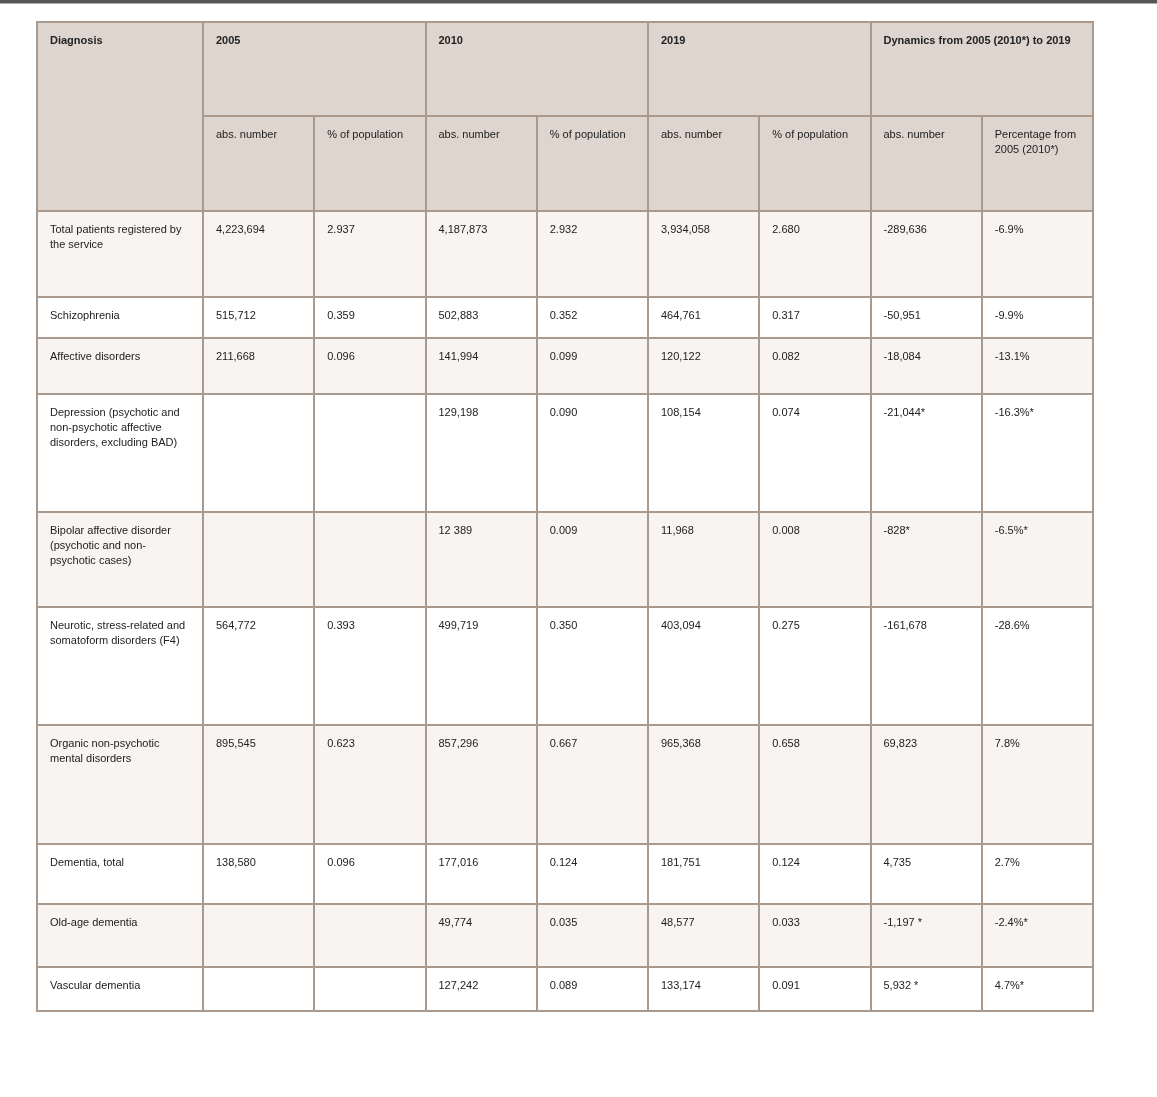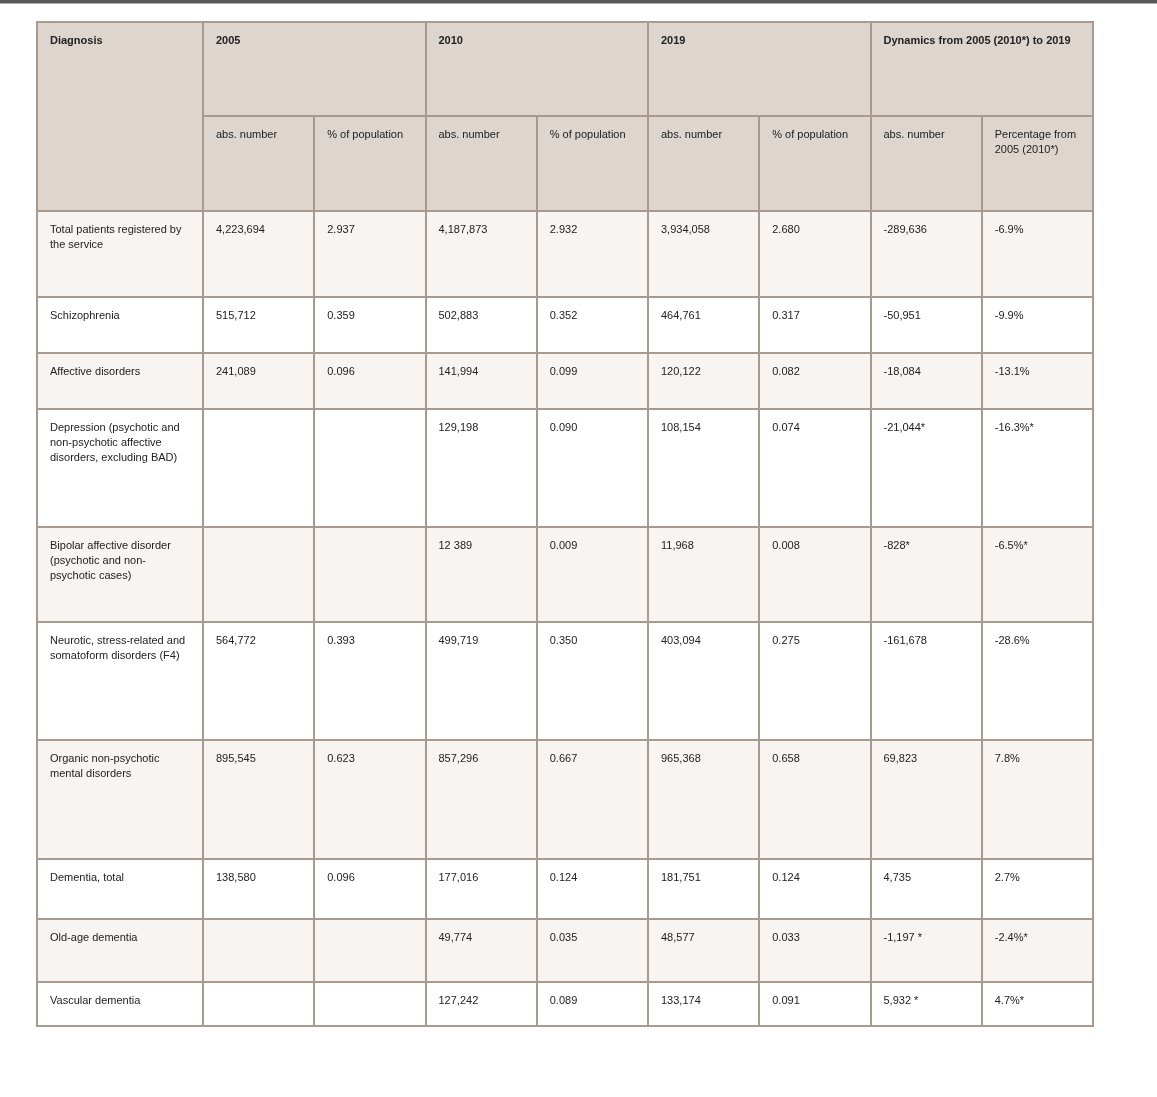--- a/index.html
+++ b/index.html
@@ -102,34 +102,34 @@
           <td>Total patients registered by the service</td>
           <td>4,223,694</td>
           <td>2.937</td>
           <td>4,187,873</td>
           <td>2.932</td>
           <td>3,934,058</td>
           <td>2.680</td>
           <td>-289,636</td>
           <td>-6.9%</td>
         </tr>
-        <tr style="height: 56px;">
+        <tr style="height: 41px;">
           <td>Schizophrenia</td>
           <td>515,712</td>
           <td>0.359</td>
           <td>502,883</td>
           <td>0.352</td>
           <td>464,761</td>
           <td>0.317</td>
           <td>-50,951</td>
           <td>-9.9%</td>
         </tr>
         <tr class="alt" style="height: 56px;">
           <td>Affective disorders</td>
-          <td>241,089</td>
+          <td>211,668</td>
           <td>0.096</td>
           <td>141,994</td>
           <td>0.099</td>
           <td>120,122</td>
           <td>0.082</td>
           <td>-18,084</td>
           <td>-13.1%</td>
         </tr>
         <tr style="height: 118px; margin-left: 28px;">
           <td>Depression (psychotic and non-psychotic affective disorders, excluding BAD)</td>

